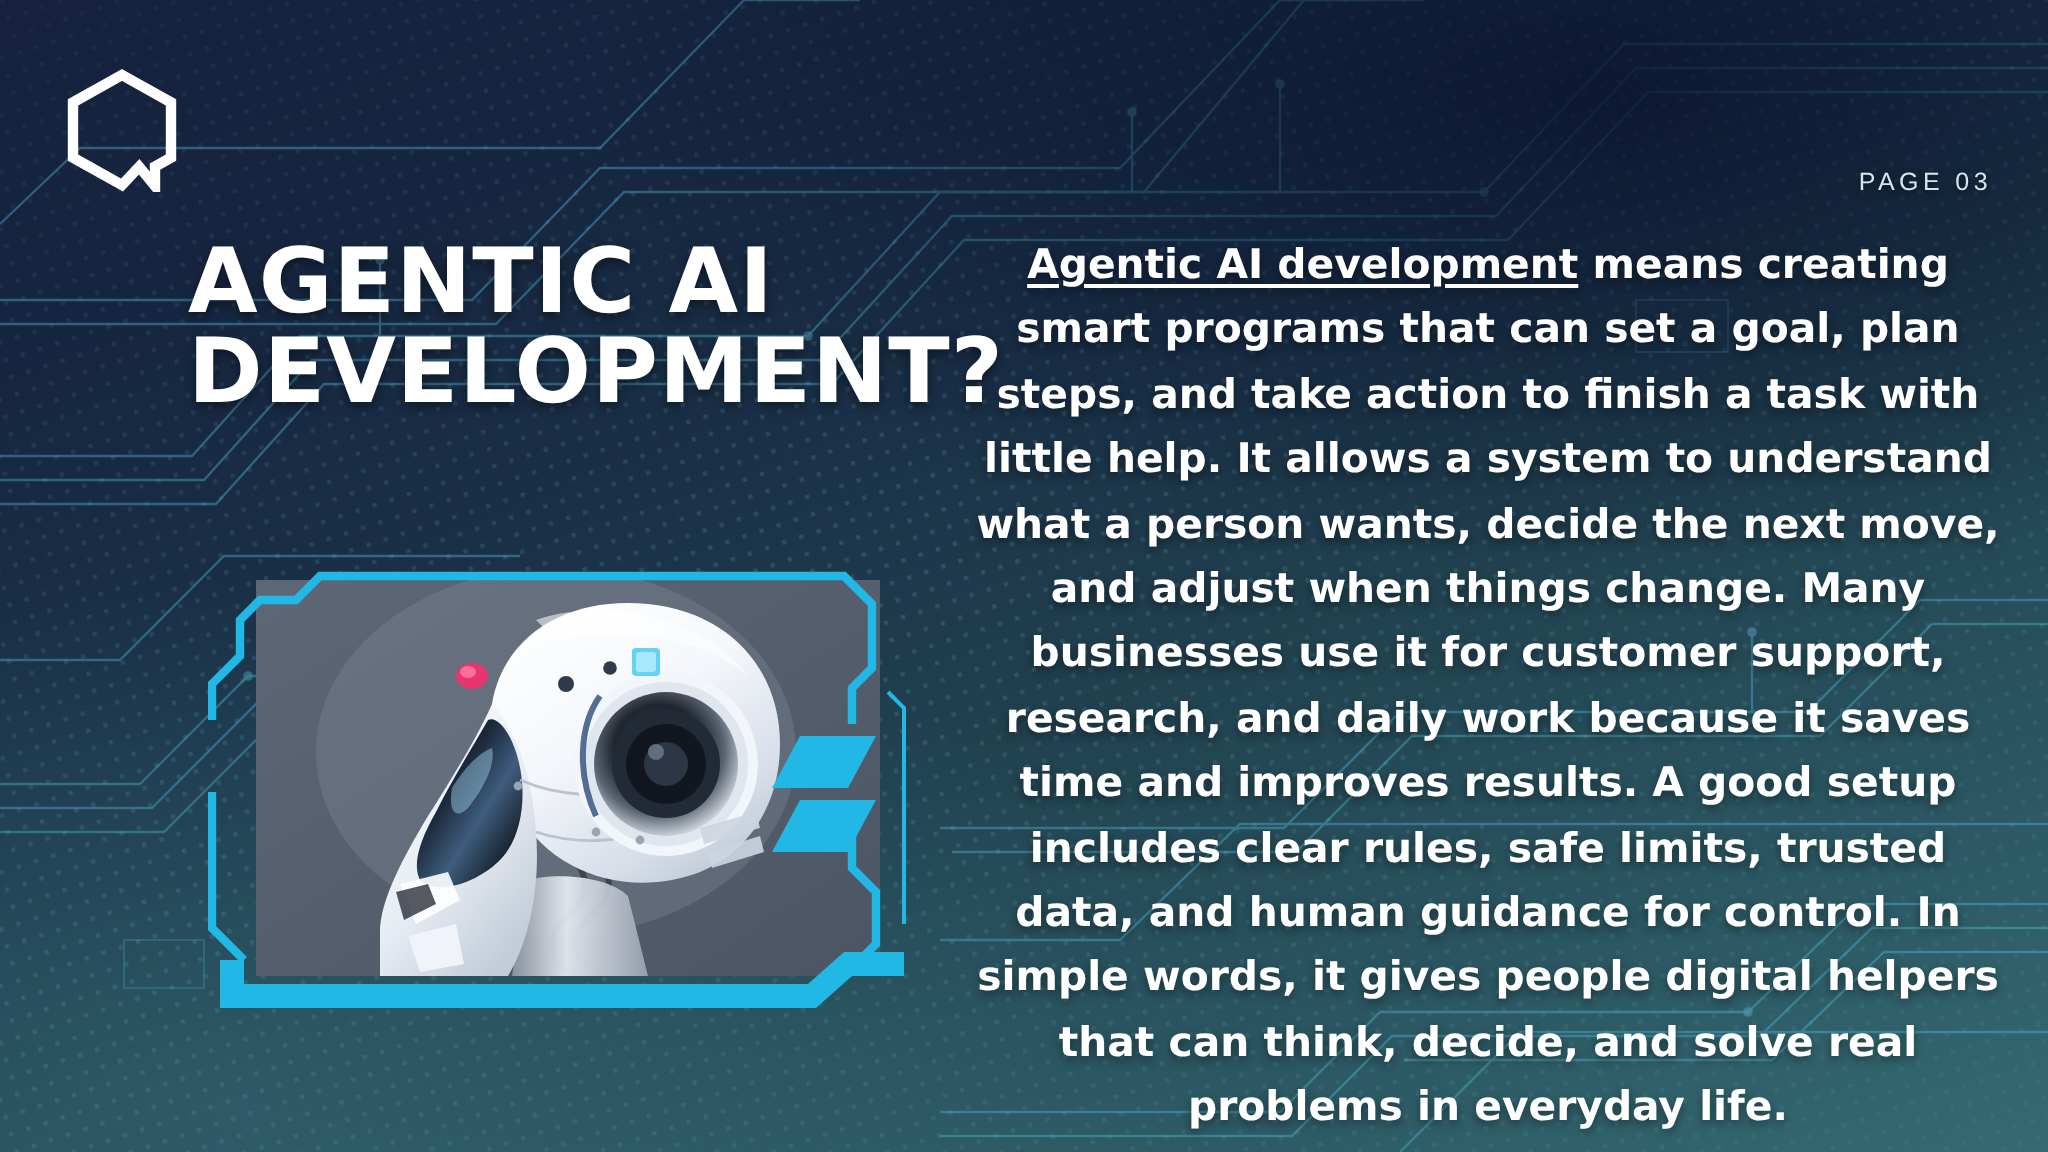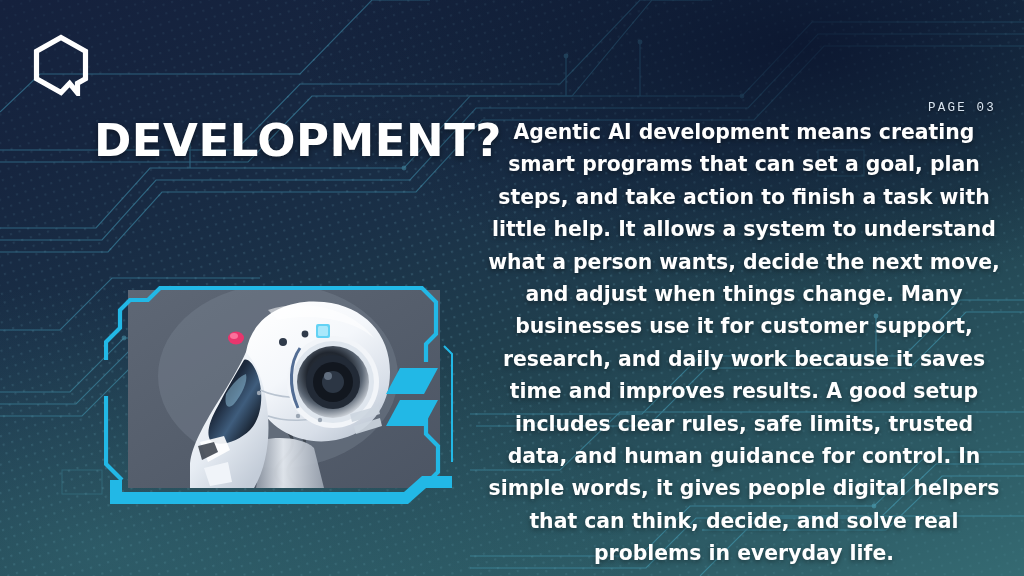--- a/index.html
+++ b/index.html
@@ -45,23 +45,22 @@
     width:62px; height:62px;
   }
 
   
   .page-num {
     position:absolute; right:28px; top:84px;
     color:#d8e4f0;
     font-size:12.5px;
     letter-spacing:2.2px;
     font-weight:500;
-    font-family:Liberation Mono, monospace;
+    font-family:Liberation Sans, sans-serif;
     text-shadow:0 1px 3px rgba(0,0,0,.5);
-    margin-top:17px;
   }
 
   
   .heading {
     position:absolute; left:94px; top:118px;
     width:400px;
   }
   .heading .line {
     font-family:"DejaVu Sans", sans-serif;
     font-weight:700;
@@ -99,20 +98,21 @@
     width:516px;
     text-align:center;
     color:#ffffff;
     font-family:"DejaVu Sans", sans-serif;
     font-weight:700;
     font-size:20.4px;
     line-height:32.4px;
     text-shadow:0 2px 5px rgba(0,0,0,.40);
   }
   .body-copy .lead {
+    text-decoration:underline;
     text-underline-offset:3px;
     text-decoration-thickness:2px;
   }
 </style>
 </head>
 <body>
 
 <div id="slide">
 
   <div class="bg-layer bg-circuit">
@@ -192,20 +192,21 @@
 
   <div class="logo">
     <svg viewBox="0 0 62 62" xmlns="http://www.w3.org/2000/svg">
       <path d="M31 3.5 L55.5 17.2 L55.5 44.8 L47.5 49.3 L47.5 59 L39.6 49.4 L31 58.5 L6.5 44.8 L6.5 17.2 Z" fill="none" stroke="#ffffff" stroke-width="5.2" stroke-linejoin="miter"></path>
     </svg>
   </div>
 
   <div class="page-num">PAGE 03</div>
 
   <div class="heading">
+    <div class="line">AGENTIC AI</div>
     <div class="line">DEVELOPMENT?</div>
   </div>
 
   <div class="frame-wrap">
 
     <div class="photo">
       <svg viewBox="0 0 312 198" xmlns="http://www.w3.org/2000/svg">
         <defs>
           <linearGradient id="photobg" x1="0" y1="0" x2="1" y2="1">
             <stop offset="0%" stop-color="#5e6775"></stop>

